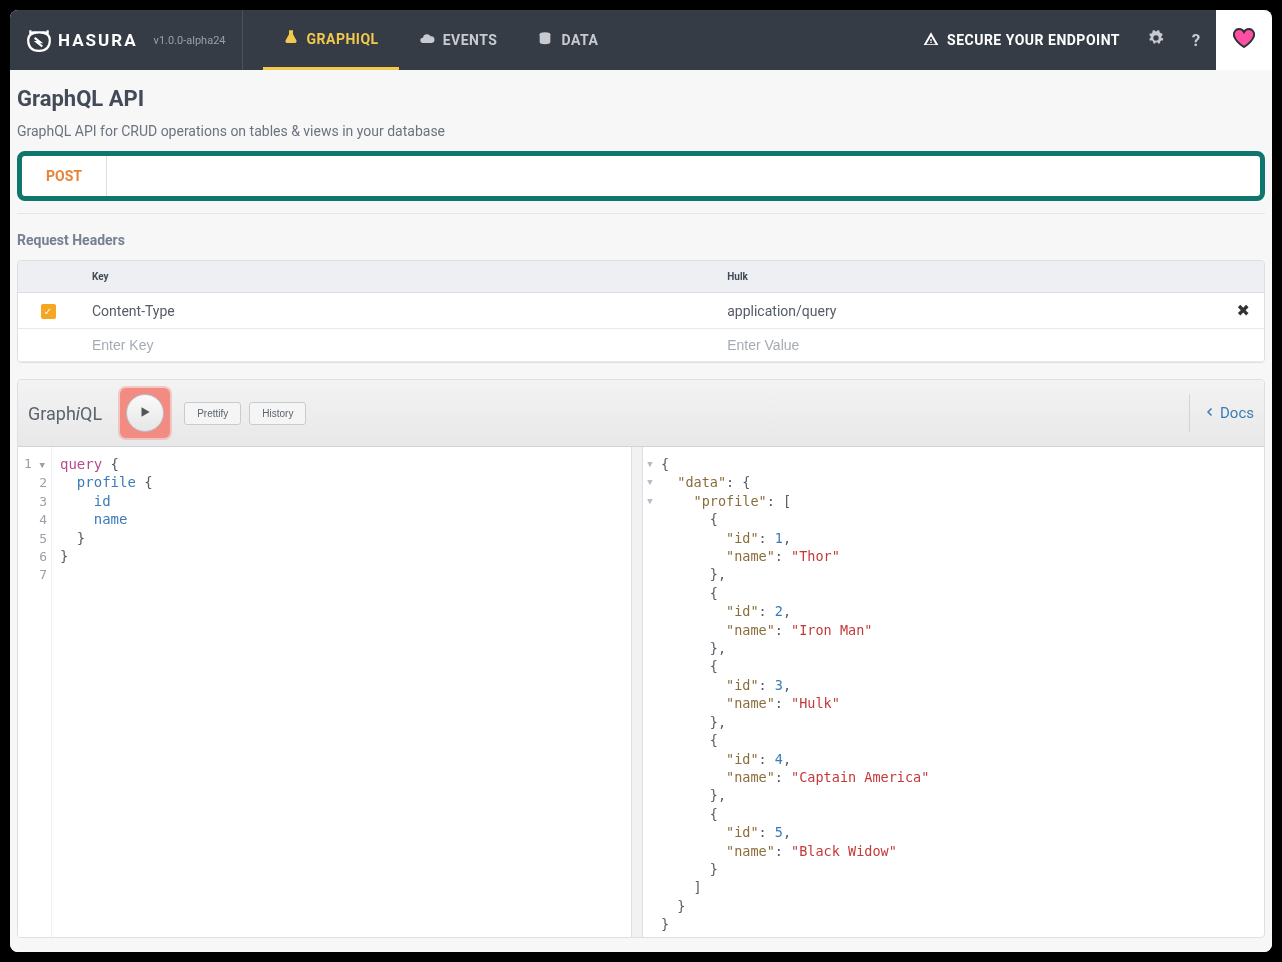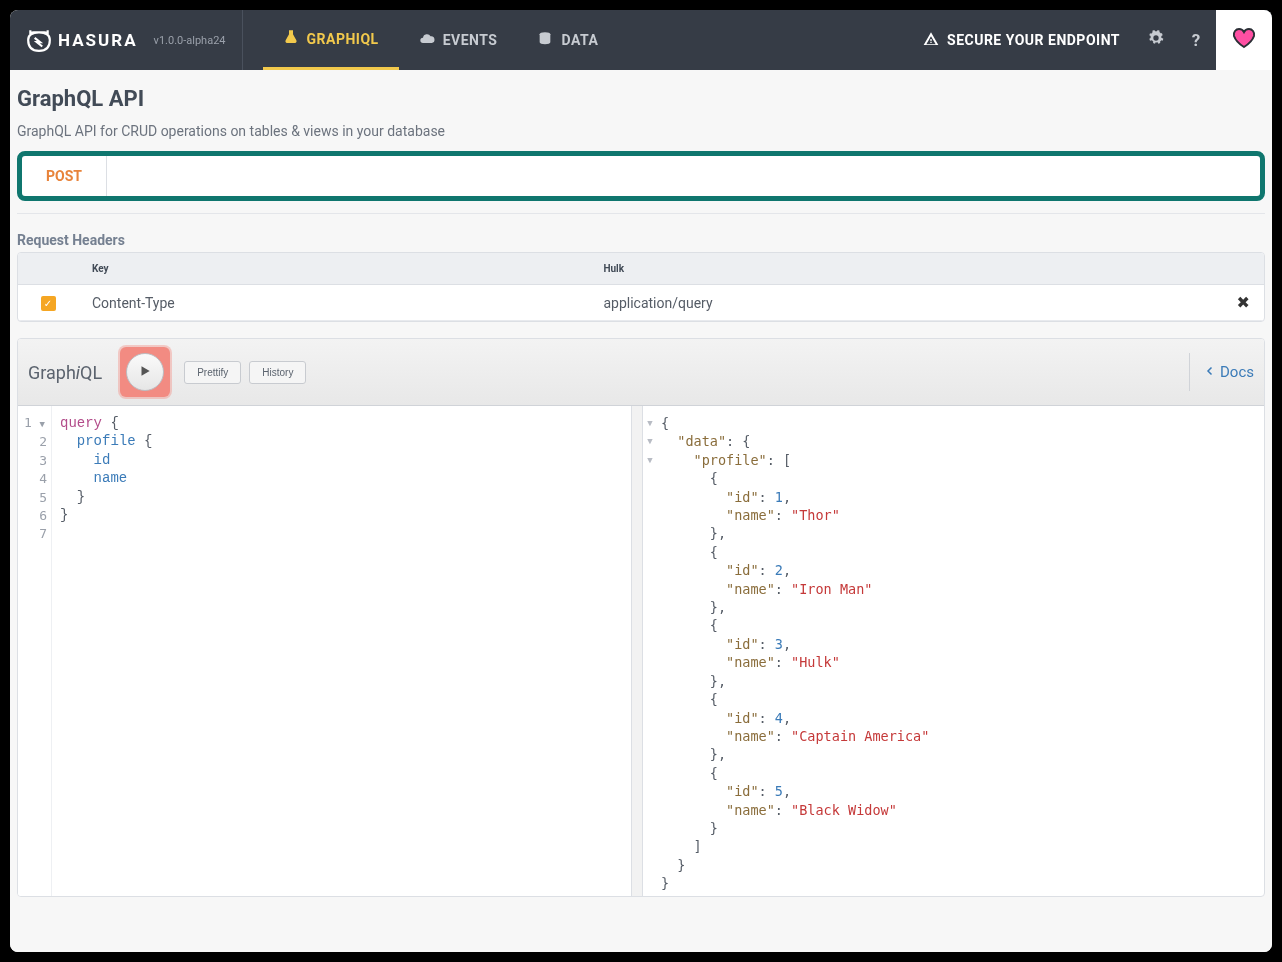--- a/index.html
+++ b/index.html
@@ -24,21 +24,21 @@
 
 
 .content { padding: 16px 7px; flex: 1; overflow: auto; background: #f7f7f7; }
 .page-title { font-size: 22px; font-weight: 700; color: #424b57; margin-bottom: 12px; }
 .page-desc { font-size: 14px; color: #6c737e; margin-bottom: 12px; }
 .endpoint-row { display: flex; border: 5px solid #0f766e; border-radius: 8px; background: #fff; margin-bottom: 12px; }
 .method { color: #e8833a; font-weight: 700; padding: 12px 24px; font-size: 14px; border-right: 1px solid #dcdfe4; }
 .endpoint { padding: 12px 14px; color: #5b636e; font-size: 14px; flex: 1; }
 hr.sep { border: none; border-top: 1px solid #e4e6ea; margin-bottom: 18px; }
 
-.section-label { color: #758091; font-weight: 700; font-size: 14px; margin-bottom: 4px; }
+.section-label { color: #758091; font-weight: 700; font-size: 14px; margin-bottom: 12px; }
 .headers-table { width: 100%; border: 1px solid #dcdfe4; border-radius: 4px; background: #fff; border-collapse: separate; border-spacing: 0; overflow: hidden; margin-bottom: 16px; }
 .headers-table th { background: #edeff2; text-align: left; padding: 10px 14px; font-weight: 700; color: #424b57; font-size: 10px; border-bottom: 1px solid #dcdfe4; }
 .headers-table td { padding: 8px 14px; font-size: 14px; color: #555c66; border-bottom: 1px solid #e8eaee; }
 .headers-table th:first-child, .headers-table td.cbcell { width: 60px; text-align: center; }
 .cb { width: 15px; height: 15px; background: #f5a623; border-radius: 2px; display: inline-flex; align-items: center; justify-content: center; color: #fff; font-size: 10px; }
 .hdr-input { border: none; width: 100%; font-size: 14px; color: #555c66; outline: none; background: transparent; }
 .hdr-input::placeholder { color: #a5abb5; }
 td.delcell { width: 34px; text-align: center; color: #333; cursor: pointer; font-size: 16px; }
 
 
@@ -47,21 +47,21 @@
 .gql-logo { font-size: 18px; color: #5b636e; font-weight: 400; margin-right: 18px; }
 .gql-logo em { font-style: italic; }
 .play-wrap { background: #f28b82; border-radius: 6px; padding: 6px; margin-right: 14px; box-shadow: 0 0 0 2px rgba(242,139,130,0.4); }
 .play-btn { width: 38px; height: 38px; border-radius: 50%; background: linear-gradient(#fafafa,#e6e6e6); border: 1px solid #bcbfc4; display: flex; align-items: center; justify-content: center; cursor: pointer; }
 .tool-btn { background: #f5f5f5; border: 1px solid #c8cbd0; border-radius: 3px; padding: 5px 12px; font-size: 10px; color: #5b636e; margin-right: 8px; cursor: pointer; }
 .docs-btn { margin-left: auto; color: #3b7bb8; font-size: 15px; display: flex; align-items: center; cursor: pointer; border-left: 1px solid #d0d3d8; padding-left: 14px; height: 38px; }
 .gql-body { display: flex; height: 490px; }
 .editor-pane { width: 49.2%; display: flex; font-family: Consolas, Menlo, monospace; font-size: 14px; position: relative; }
 .gutter { width: 34px; background: #fff; text-align: right; padding: 8px 4px 0 0; color: #9aa0aa; font-size: 13px; line-height: 18.4px; border-right: 1px solid #eef0f3; }
 .gutter .fold { color: #9aa0aa; font-size: 9px; padding-right: 2px; }
-.code-area { padding: 8px 8px 0 8px; line-height: 18.4px; white-space: pre; font-family: Liberation Mono, monospace; }
+.code-area { padding: 8px 8px 0 8px; line-height: 18.4px; white-space: pre; }
 .sep-bar { width: 12px; background: #f2f2f2; border-left: 1px solid #dcdfe4; border-right: 1px solid #dcdfe4; cursor: col-resize; }
 .result-pane { flex: 1; display: flex; font-family: Consolas, Menlo, monospace; font-size: 13.5px; }
 .result-fold { width: 14px; background: #fff; color: #b8bcc4; font-size: 9px; line-height: 18.4px; padding-top: 8px; text-align: center; }
 .result-area { padding: 8px 8px 0 4px; line-height: 18.4px; white-space: pre; }
 
 
 .kw { color: #b34c8a; }
 .def { color: #3b7bb8; }
 .attr { color: #3b7bb8; }
 .punct { color: #555c66; }
@@ -141,20 +141,25 @@
           <th>Key</th>
           <th colspan="2">Hulk</th>
         </tr>
       </thead>
       <tbody>
         <tr>
           <td class="cbcell"><span class="cb">✓</span></td>
           <td>Content-Type</td>
           <td>application/query</td>
           <td class="delcell"><span>✖</span></td>
+        </tr>
+        <tr>
+          <td class="cbcell"></td>
+          <td><input class="hdr-input" placeholder="Enter Key" style=""></td>
+          <td colspan="2"><input class="hdr-input" placeholder="Enter Value" style=""></td>
         </tr>
       </tbody>
     </table>
 
     <div class="graphiql">
       <div class="gql-toolbar">
         <div class="gql-logo"><span>Graph</span><em>i</em><span>QL</span></div>
         <div class="play-wrap">
           <div class="play-btn">
             <span><svg width="14" height="14" viewBox="0 0 24 24" fill="#555">

